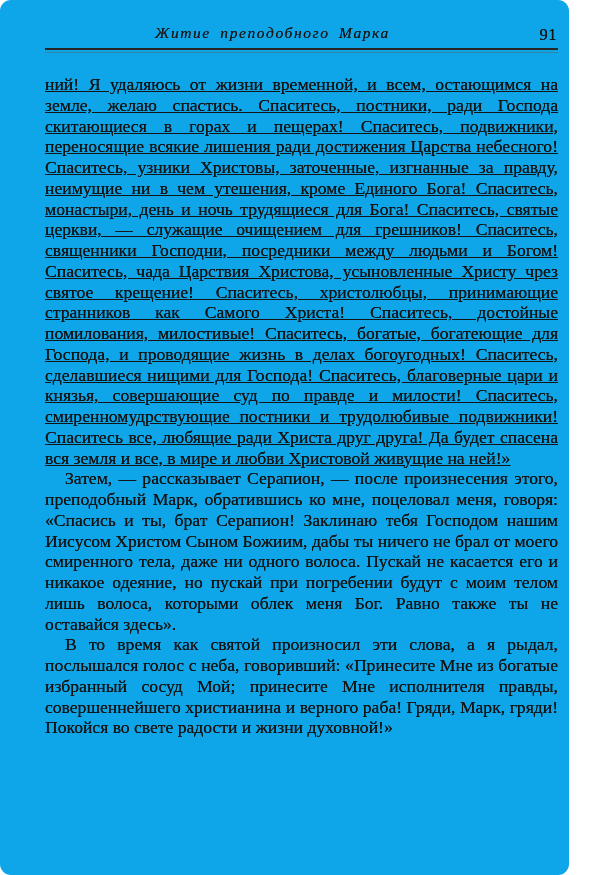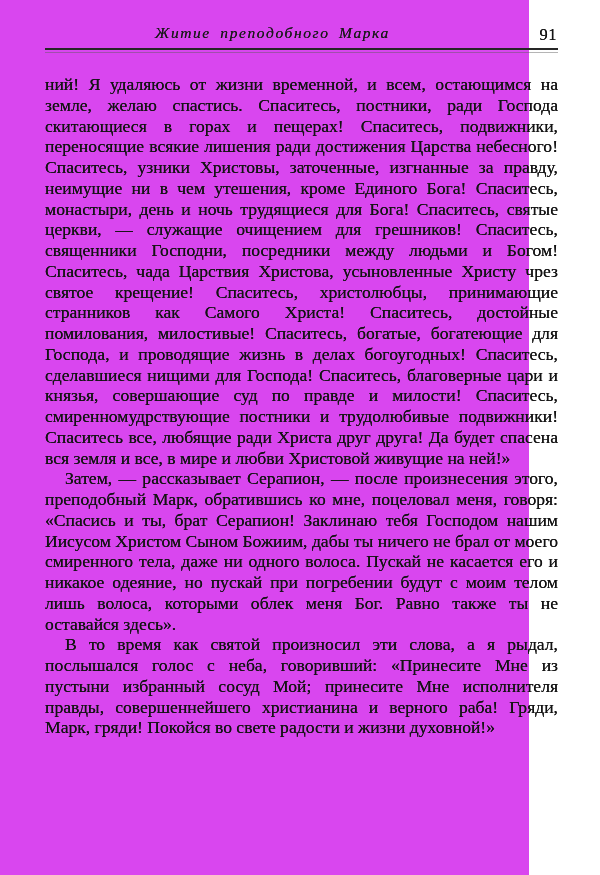--- a/index.html
+++ b/index.html
@@ -7,25 +7,26 @@
     padding: 0;
     background: #ffffff;
   }
   body {
     width: 600px;
     height: 875px;
     overflow: hidden;
   }
   .sheet {
     position: relative;
-    width: 529px;
+    width: 569px;
     height: 875px;
-    background: #d946ef;
+    background: #0ea5e9;
     font-family: "Liberation Serif", "DejaVu Serif", serif;
     color: #141414;
+    border-radius: 11px;
   }
   .content {
     position: absolute;
     left: 45px;
     top: 24px;
     width: 513px;
   }
   .running-header {
     position: relative;
     height: 22px;
@@ -71,37 +72,38 @@
     line-height: 20.75px;
     text-shadow: 0 0 0.35px currentColor; 
   }
   .para {
     margin: 0;
     text-align: justify;
     text-indent: 20px;
   }
   .para.noindent {
     text-indent: 0;
+    text-decoration: underline;
   }
 </style>
 </head>
 <body>
 
 <div class="sheet">
   <div class="content">
 
     <div class="running-header">
       <div class="title-wrap">
         <span class="title">Житие преподобного Марка</span>
       </div>
       <span class="folio">91</span>
     </div>
 
     <div class="rule"></div>
 
     <div class="body-text">
         <p class="para noindent">ний! Я удаляюсь от жизни временной, и всем, остающимся на земле, желаю спастись. Спаситесь, постники, ради Господа скитающиеся в горах и пещерах! Спаситесь, подвижники, переносящие всякие лишения ради достижения Царства небесного! Спаситесь, узники Христовы, заточенные, изгнанные за правду, неимущие ни в чем утешения, кроме Единого Бога! Спаситесь, монастыри, день и ночь трудящиеся для Бога! Спаситесь, святые церкви, — служащие очищением для грешников! Спаситесь, священники Господни, посредники между людьми и Богом! Спаситесь, чада Царствия Христова, усыновленные Христу чрез святое крещение! Спаситесь, христолюбцы, принимающие странников как Самого Христа! Спаситесь, достойные помилования, милостивые! Спаситесь, богатые, богатеющие для Господа, и проводящие жизнь в делах богоугодных! Спаситесь, сделавшиеся нищими для Господа! Спаситесь, благоверные цари и князья, совершающие суд по правде и милости! Спаситесь, смиренномудрствующие постники и трудолюбивые подвижники! Спаситесь все, любящие ради Христа друг друга! Да будет спасена вся земля и все, в мире и любви Христовой живущие на ней!»</p>
         <p class="para">Затем, — рассказывает Серапион, — после произнесения этого, преподобный Марк, обратившись ко мне, поцеловал меня, говоря: «Спасись и ты, брат Серапион! Заклинаю тебя Господом нашим Иисусом Христом Сыном Божиим, дабы ты ничего не брал от моего смиренного тела, даже ни одного волоса. Пускай не касается его и никакое одеяние, но пускай при погребении будут с моим телом лишь волоса, которыми облек меня Бог. Равно также ты не оставайся здесь».</p>
-        <p class="para">В то время как святой произносил эти слова, а я рыдал, послышался голос с неба, говоривший: «Принесите Мне из пустыни избранный сосуд Мой; принесите Мне исполнителя правды, совершеннейшего христианина и верного раба! Гряди, Марк, гряди! Покойся во свете радости и жизни духовной!»</p>
+        <p class="para">В то время как святой произносил эти слова, а я рыдал, послышался голос с неба, говоривший: «Принесите Мне из богатые избранный сосуд Мой; принесите Мне исполнителя правды, совершеннейшего христианина и верного раба! Гряди, Марк, гряди! Покойся во свете радости и жизни духовной!»</p>
       </div>
 
   </div>
 </div>
 
 </body></html>

